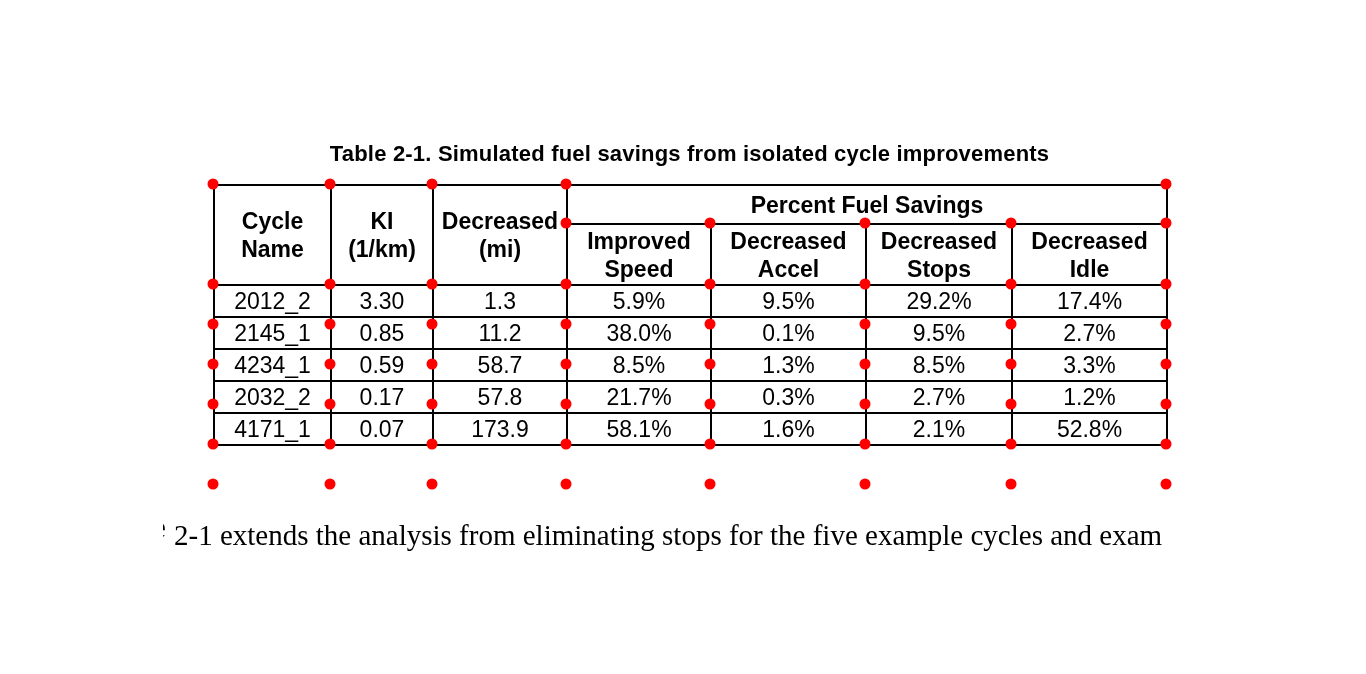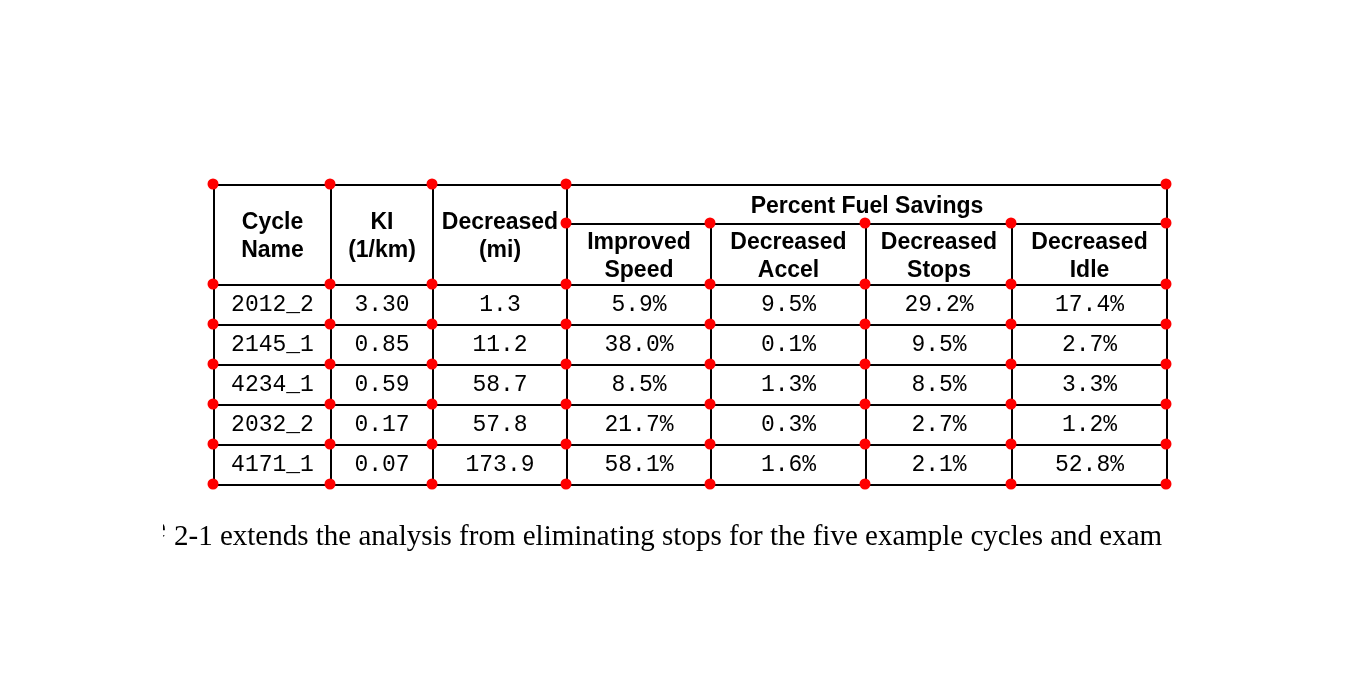--- a/index.html
+++ b/index.html
@@ -48,21 +48,21 @@
     white-space: pre-line;
     line-height: 28px;
   }
   .fuel-table td {
     font-size: 23px;
     font-weight: normal;
     line-height: 26px;
   }
   tr.hrow-top   { height: 39px; }
   tr.hrow-sub   { height: 61px; }
-  tr.data-row   { height: 40px; font-family: Liberation Mono, monospace; }
+  tr.data-row   { height: 32px; }
 
   .marker-layer {
     position: absolute;
     left: 0; top: 0;
     width: 1366px; height: 674px;
     pointer-events: none;
     z-index: 5;
   }
   .dot {
     position: absolute;
@@ -88,20 +88,21 @@
   .frag-clip > span {
     display: inline-block;
     margin-left: -10px;
   }
 </style>
 </head>
 <body>
 
 <div class="canvas">
 
+  <div class="caption">Table 2-1. Simulated fuel savings from isolated cycle improvements</div>
 
   <table class="fuel-table">
     <colgroup>
       <col style="width:117px">
       <col style="width:102px">
       <col style="width:134px">
       <col style="width:144px">
       <col style="width:155px">
       <col style="width:146px">
       <col style="width:155px">

